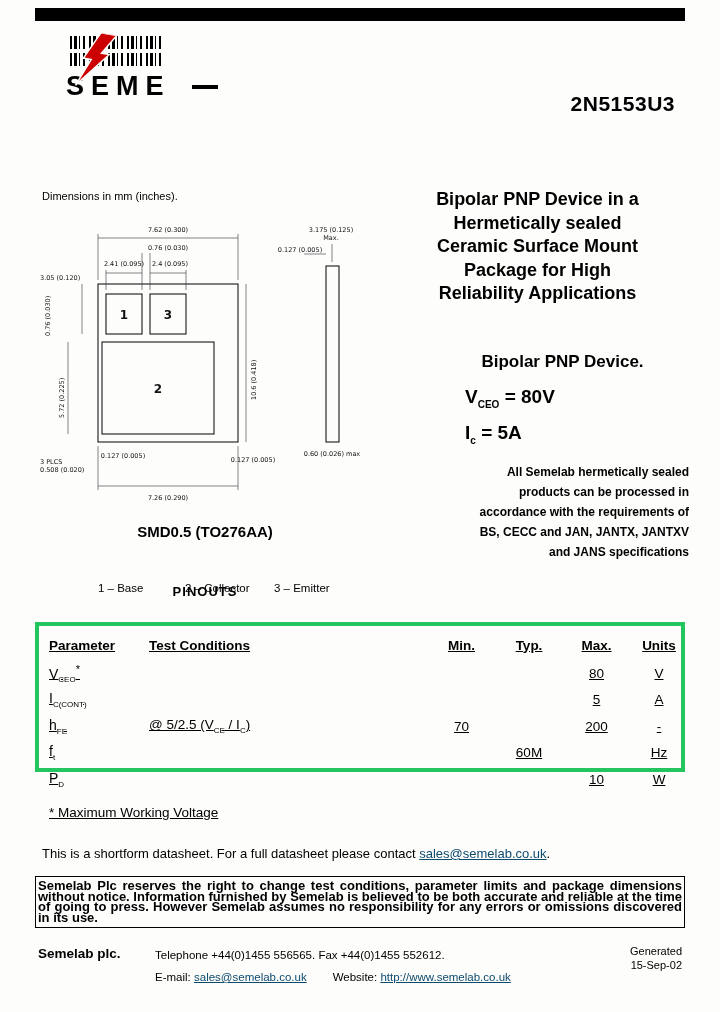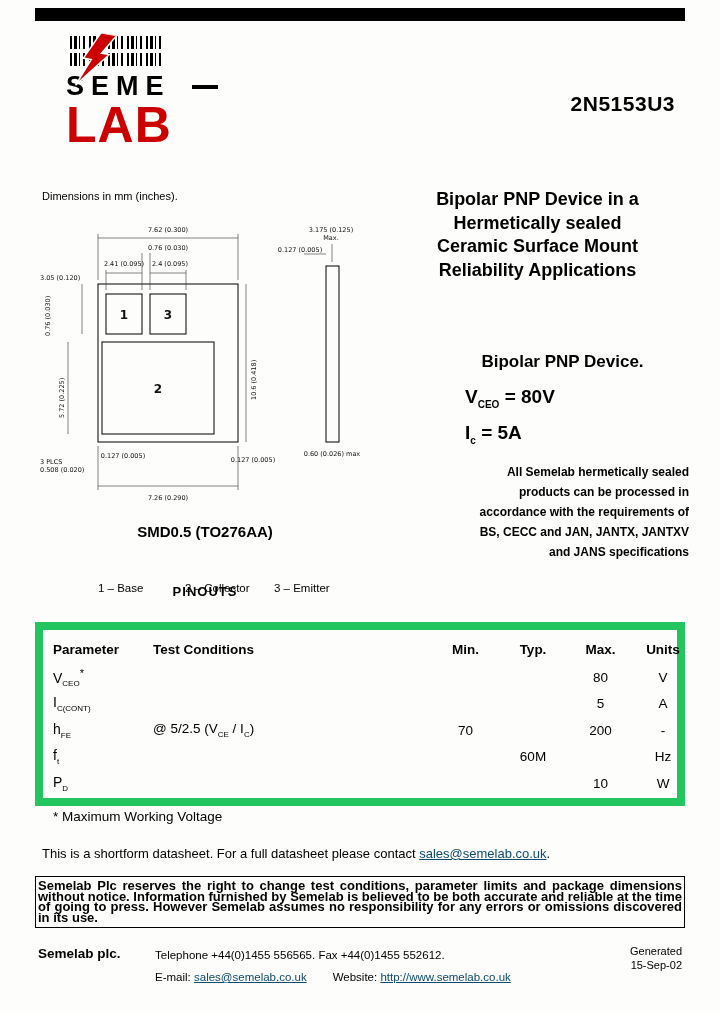--- a/index.html
+++ b/index.html
@@ -33,21 +33,21 @@
   .pinout { position:absolute; top:582px; font-size:11.5px; }
   .pin1 { left:98px; } .pin2 { left:185px; } .pin3 { left:274px; }
 
   .doc-title { position:absolute; left:385px; top:188px; width:305px; text-align:center; font-size:18px; font-weight:bold; line-height:23.5px; }
   .subtitle { position:absolute; left:435px; top:352px; width:255px; text-align:center; font-size:17px; font-weight:bold; }
   .spec { position:absolute; left:465px; font-size:19px; font-weight:bold; }
   .spec sub { font-size:10px; }
   .spec-vceo { top:386px; } .spec-ic { top:422px; }
   .qual-note { position:absolute; left:465px; top:462px; width:224px; font-size:12px; font-weight:bold; line-height:20px;text-align:right; }
 
-  .table-box { position:absolute; left:35px; top:622px; width:650px; height:184px; border:8px solid #22c55e; padding:4px 0 0 0; }
+  .table-box { position:absolute; left:35px; top:622px; width:650px; height:150px; border:4px solid #22c55e; padding:4px 0 0 0;text-decoration:underline; }
   table { border-collapse:collapse; width:100%; table-layout:fixed; }
   th, td { font-size:13.5px; vertical-align:middle; }
   thead th { height:30px; font-weight:bold; text-align:center; }
   th.l, td.l { text-align:left; padding-left:10px; }
   tbody td { height:26.5px; text-align:center; }
   td sub { font-size:8px; } td .sup { font-size:11px; vertical-align:super; }
   .param { font-size:14px; }
   .footnote { margin:12px 0 0 10px; font-size:13.5px; }
 
   .contact { position:absolute; left:42px; top:846px; font-size:13px; }
@@ -73,21 +73,20 @@
       <div class="bar-row"></div>
       <div class="bar-row"></div>
     </div>
     <svg class="bolt" width="40" height="58" viewBox="0 0 40 58">
       <polygon points="22,0 38,0 26,20 34,20 6,56 17,28 9,28" fill="#cc0000" stroke="#fdfdfc" stroke-width="1.5"></polygon>
     </svg>
     <div class="seme-row">
       <span class="seme">SEME</span>
       <span class="seme-line"></span>
     </div>
-    <div class="lab">LAB</div>
   </div>
 
   <div class="part-number">2N5153U3</div>
 
   <div class="dims-note">Dimensions in mm (inches).</div>
 
   <svg class="drawing" viewBox="0 0 330 302">
     <g stroke="#000" fill="none" stroke-width="1">
       <rect x="60" y="78" width="140" height="158"></rect>
       <rect x="68" y="88" width="36" height="40"></rect>
@@ -143,20 +142,21 @@
   <div class="pkg-name">SMD0.5 (TO276AA)</div>
   <div class="pinouts-title">PINOUTS</div>
   <span class="pinout pin1">1 – Base</span>
   <span class="pinout pin2">2 – Collector</span>
   <span class="pinout pin3">3 – Emitter</span>
 
   <div class="doc-title">
     <div>Bipolar PNP Device in a</div>
     <div>Hermetically sealed</div>
     <div>Ceramic Surface Mount</div>
+    <div>Package for High</div>
     <div>Reliability Applications</div>
   </div>
 
   <div class="subtitle">Bipolar PNP Device.</div>
 
   <div class="spec spec-vceo"><span>V</span><sub>CEO</sub> <span>=  80V</span></div>
   <div class="spec spec-ic"><span>I</span><sub>c</sub> <span>= 5A</span></div>
 
   <div class="qual-note">All Semelab hermetically sealed products can be processed in accordance with the requirements of BS, CECC and JAN, JANTX, JANTXV and JANS specifications</div>
 

